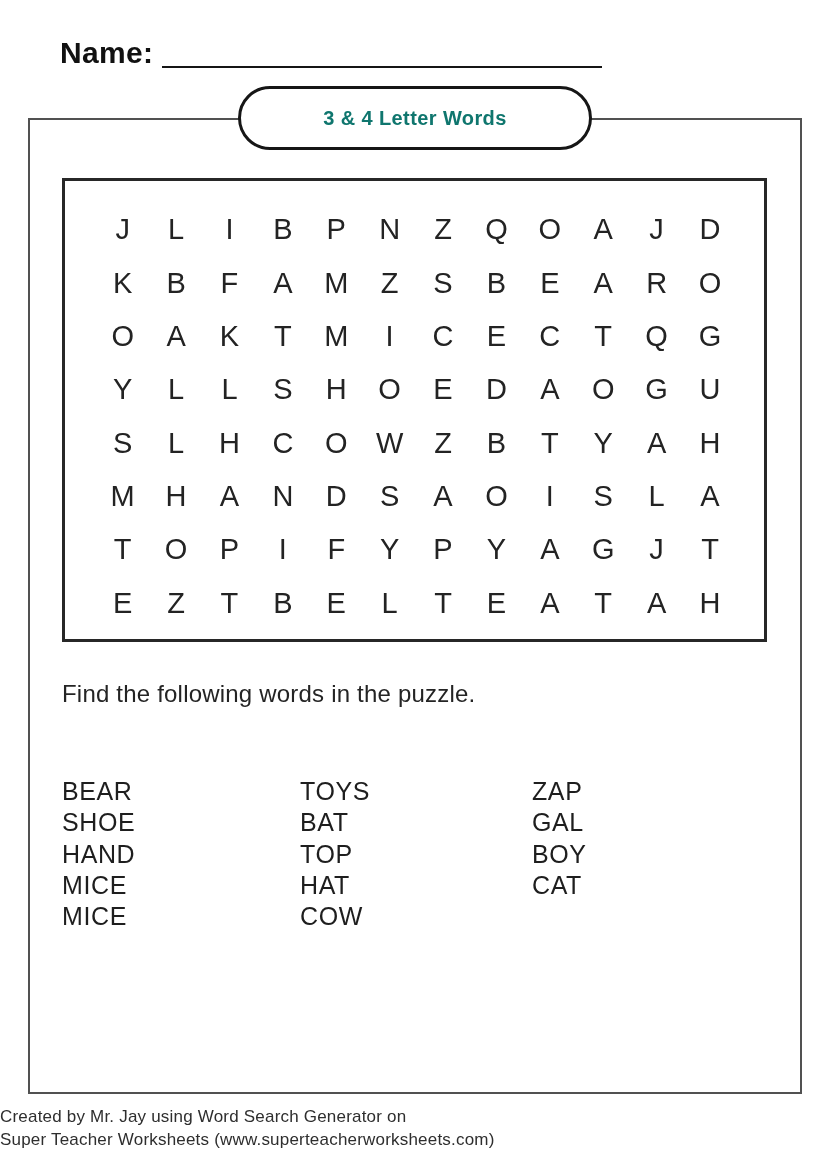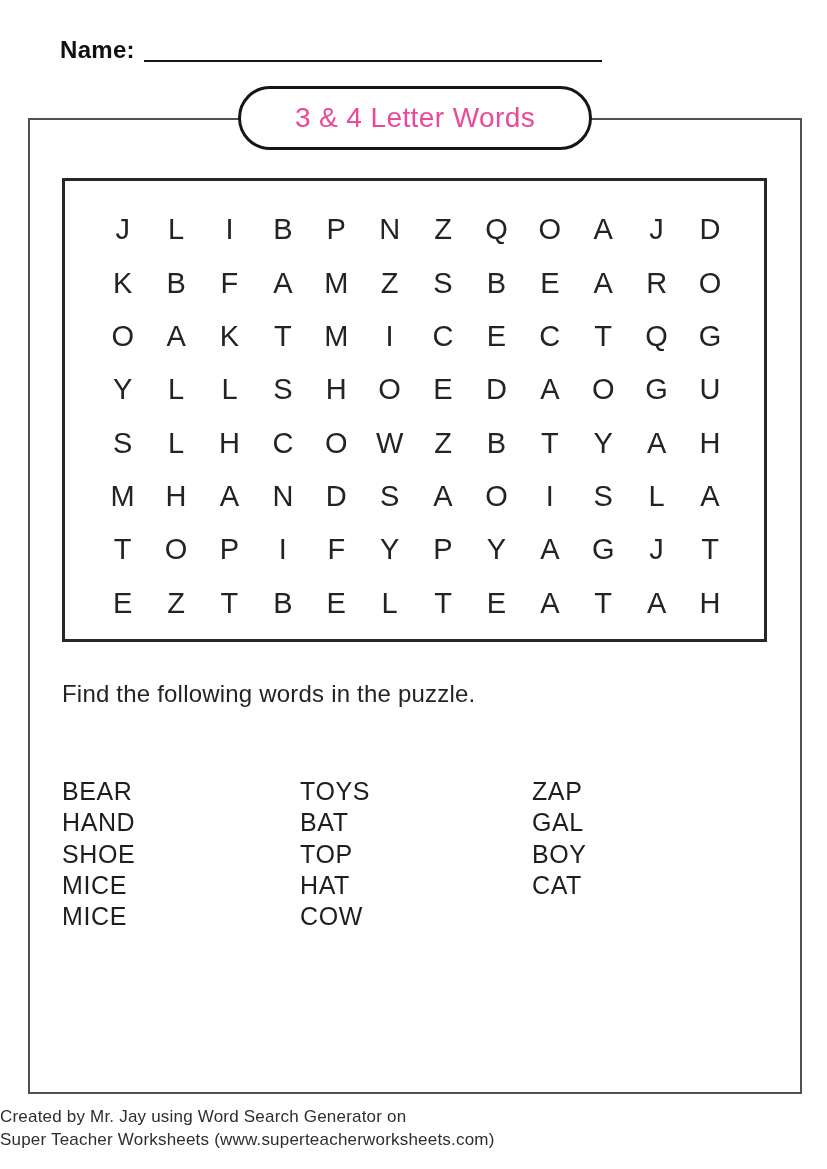--- a/index.html
+++ b/index.html
@@ -11,21 +11,21 @@
     color: #1d1d1d;
     overflow: hidden;
   }
 
   
   .name-row {
     position: absolute; left: 60px; top: 36px; width: 542px;
     display: flex; align-items: flex-end;
   }
   .name-label {
-    font-size: 24px; font-weight: bold; color: #111; letter-spacing: 0.3px;
+    font-size: 30px; font-weight: bold; color: #111; letter-spacing: 0.3px;
   }
   .name-line {
     flex: 1; height: 0; border-bottom: 2.5px solid #151515;
     margin-left: 9px; margin-bottom: 2px;
   }
 
   
   .outer-box {
     position: absolute; left: 28px; top: 118px;
     width: 774px; height: 976px;
@@ -37,21 +37,21 @@
   .title-badge {
     position: absolute; left: 238px; top: 86px;
     width: 354px; height: 64px;
     background: #fff;
     border: 3px solid #161616;
     border-radius: 33px;
     display: flex; align-items: center; justify-content: center;
     z-index: 2;
   }
   .title-badge span {
-    font-size: 28px; font-weight: normal; color: #ec4899; letter-spacing: 0.4px;
+    font-size: 20px; font-weight: bold; color: #0f766e; letter-spacing: 0.4px;
   }
 
   
   .puzzle-box {
     position: absolute; left: 62px; top: 178px;
     width: 705px; height: 464px;
     border: 3px solid #272727;
     background: #fff;
     z-index: 1;
   }
@@ -216,22 +216,22 @@
       </div>
   </div>
 
   <div class="instructions">
     <div>Find the following words in the puzzle.</div>
   </div>
 
   <div class="words">
     <div class="word-col word-col-1">
         <div class="word">BEAR</div>
+        <div class="word">SHOE</div>
         <div class="word">HAND</div>
-        <div class="word">SHOE</div>
         <div class="word">MICE</div>
         <div class="word">MICE</div>
       </div>
     <div class="word-col word-col-2">
         <div class="word">TOYS</div>
         <div class="word">BAT</div>
         <div class="word">TOP</div>
         <div class="word">HAT</div>
         <div class="word">COW</div>
       </div>

